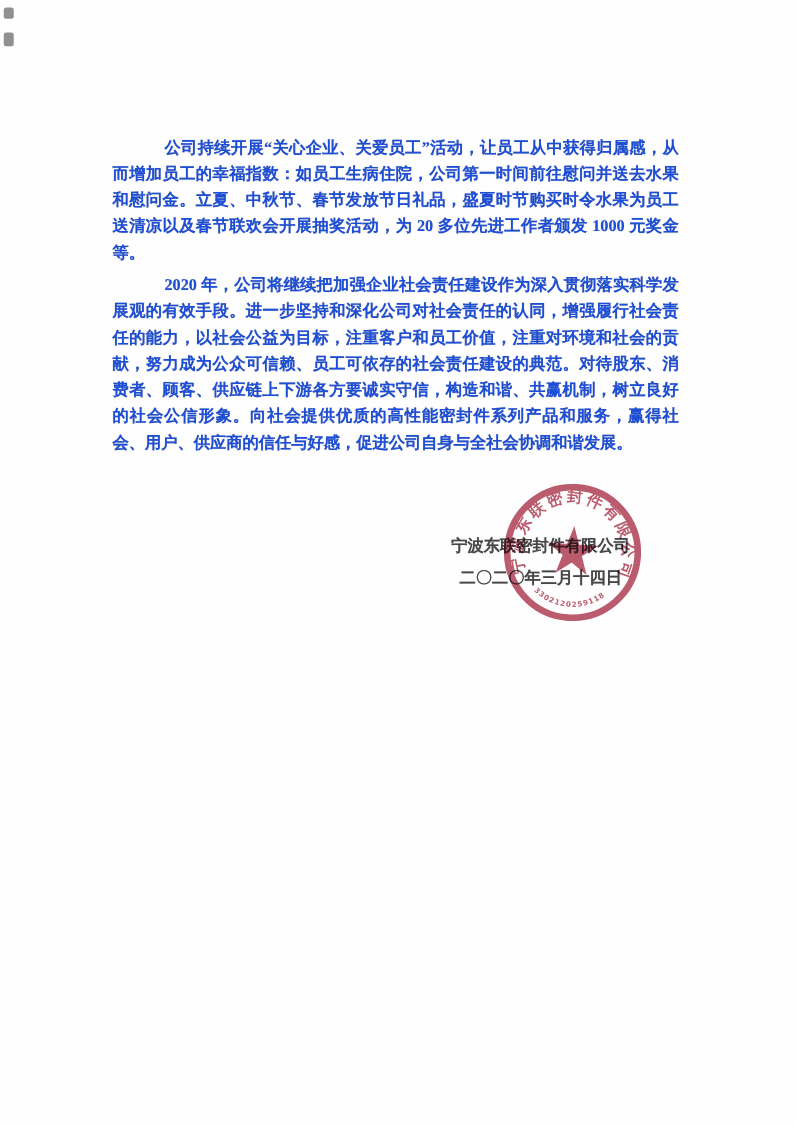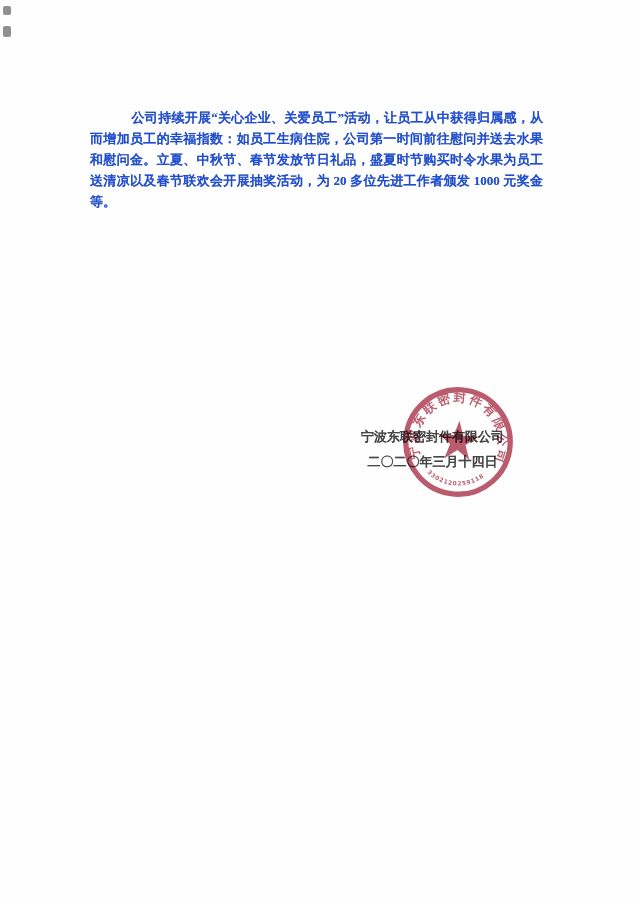--- a/index.html
+++ b/index.html
@@ -88,20 +88,21 @@
 </head>
 <body>
 
 <div class="page">
 
   <div class="speck speck-1"></div>
   <div class="speck speck-2"></div>
 
   <div class="content">
     <p class="para">公司持续开展“关心企业、关爱员工”活动，让员工从中获得归属感，从而增加员工的幸福指数：如员工生病住院，公司第一时间前往慰问并送去水果和慰问金。立夏、中秋节、春节发放节日礼品，盛夏时节购买时令水果为员工送清凉以及春节联欢会开展抽奖活动，为 20 多位先进工作者颁发 1000 元奖金等。</p>
+    <p class="para">2020 年，公司将继续把加强企业社会责任建设作为深入贯彻落实科学发展观的有效手段。进一步坚持和深化公司对社会责任的认同，增强履行社会责任的能力，以社会公益为目标，注重客户和员工价值，注重对环境和社会的贡献，努力成为公众可信赖、员工可依存的社会责任建设的典范。对待股东、消费者、顾客、供应链上下游各方要诚实守信，构造和谐、共赢机制，树立良好的社会公信形象。向社会提供优质的高性能密封件系列产品和服务，赢得社会、用户、供应商的信任与好感，促进公司自身与全社会协调和谐发展。</p>
   </div>
 
   <div class="signature">
     <div class="sig-company">宁波东联密封件有限公司</div>
     <div class="sig-date">二〇二〇年三月十四日</div>
   </div>
 
   <svg class="seal" viewBox="0 0 120 120" width="116" height="116">
     <circle cx="60" cy="60" r="54" fill="none" stroke="#b2455a" stroke-width="5.5"></circle>
     <path d="M60,38 L72.9,77.8 L39.1,53.2 L80.9,53.2 L47.1,77.8 Z" fill="#b2455a" fill-rule="nonzero"></path>

